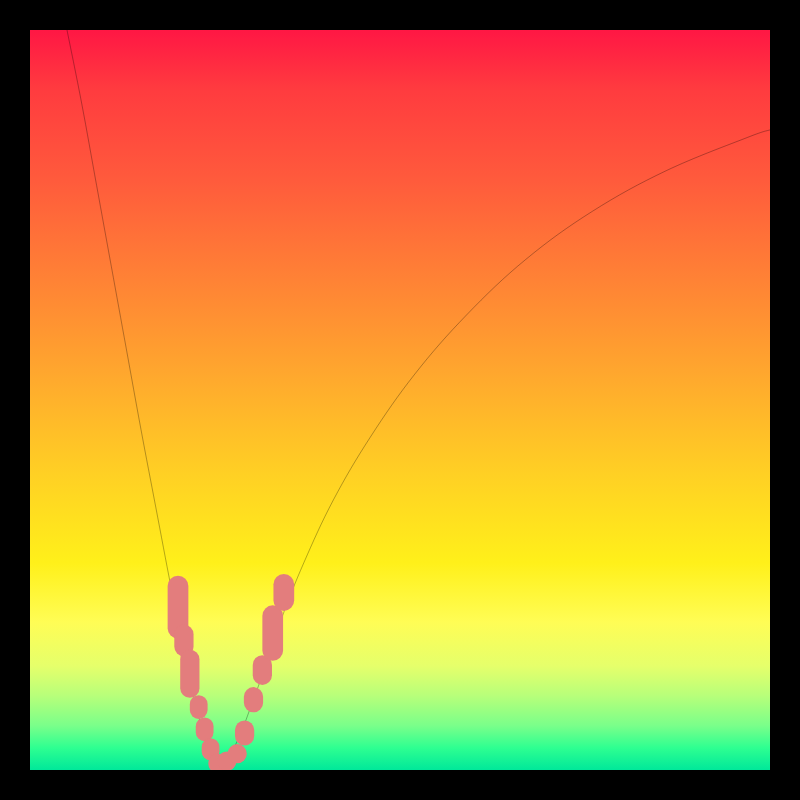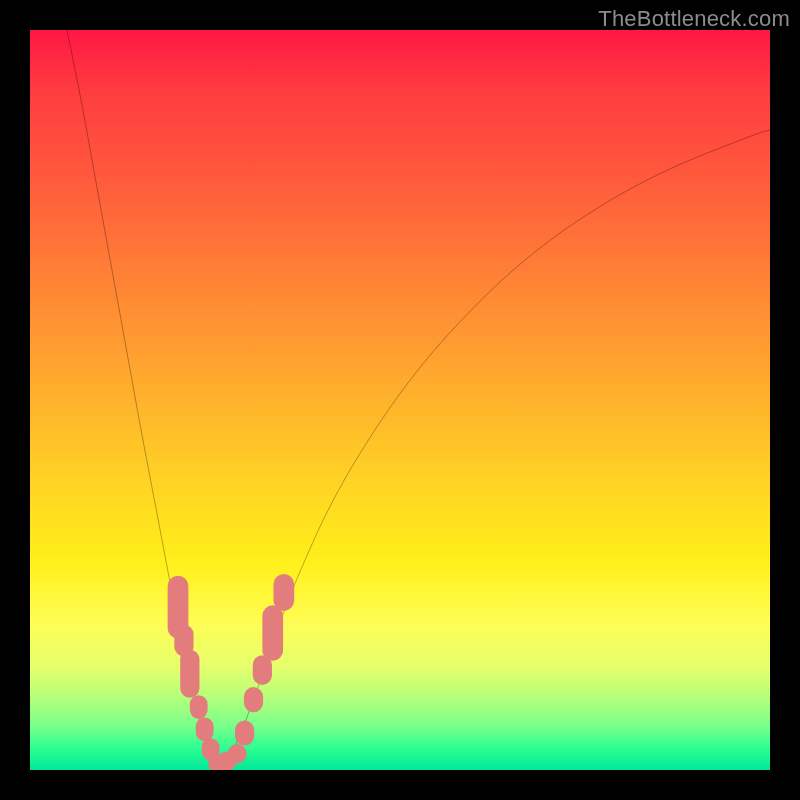--- a/index.html
+++ b/index.html
@@ -58,21 +58,20 @@
     font-size: 22px;
     letter-spacing: 0.2px;
     user-select: none;
   }
 </style>
 </head>
 <body>
 
 <div class="stage">
 
-  <div class="watermark">TheBottleneck.com</div>
 
   <div class="plot-area">
     <div class="gradient-bg"></div>
 
     <svg class="curves" viewBox="0 0 100 100" preserveAspectRatio="none">
       <g transform="translate(0,100) scale(1,-1)">
 
         <path id="path-left" fill="none" stroke="#000" stroke-width="0.30" vector-effect="non-scaling-stroke" stroke-linecap="round" stroke-linejoin="round" d="M 5 100 C 5.36 98.2, 6.28 93.78, 7 90 C 7.72 86.22, 8.28 82.96, 9 79 C 9.72 75.04, 10.28 71.96, 11 68 C 11.72 64.04, 12.28 60.96, 13 57 C 13.72 53.04, 14.28 49.87, 15 46 C 15.72 42.13, 16.28 39.28, 17 35.5 C 17.72 31.72, 18.37 28.24, 19 25 C 19.63 21.76, 19.96 20.11, 20.5 17.5 C 21.04 14.89, 21.55 12.48, 22 10.5 C 22.45 8.52, 22.64 7.76, 23 6.5 C 23.36 5.24, 23.64 4.4, 24 3.5 C 24.36 2.6, 24.676 2.04, 25 1.5 C 25.324 0.96, 25.656 0.6799999999999999, 25.8 0.5"></path>
 
         <path id="path-right" fill="none" stroke="#000" stroke-width="0.30" vector-effect="non-scaling-stroke" stroke-linecap="round" stroke-linejoin="round" d="M 25.8 0.5 C 26.016000000000002 0.77, 26.514 1.19, 27 2 C 27.486 2.81, 27.96 3.74, 28.5 5 C 29.04 6.26, 29.37 7.29, 30 9 C 30.63 10.71, 31.28 12.43, 32 14.5 C 32.72 16.57, 33.1 18.07, 34 20.5 C 34.9 22.93, 35.74 25.12, 37 28 C 38.26 30.88, 39.38 33.44, 41 36.5 C 42.62 39.56, 44.02 41.94, 46 45 C 47.98 48.06, 49.66 50.53, 52 53.5 C 54.34 56.47, 56.3 58.71, 59 61.5 C 61.7 64.29, 63.94 66.48, 67 69 C 70.06 71.52, 72.58 73.34, 76 75.5 C 79.42 77.66, 82.22 79.2, 86 81 C 89.78 82.8, 94.48 84.51, 97 85.5 C 99.52 86.49, 99.46 86.32, 100 86.5"></path>

